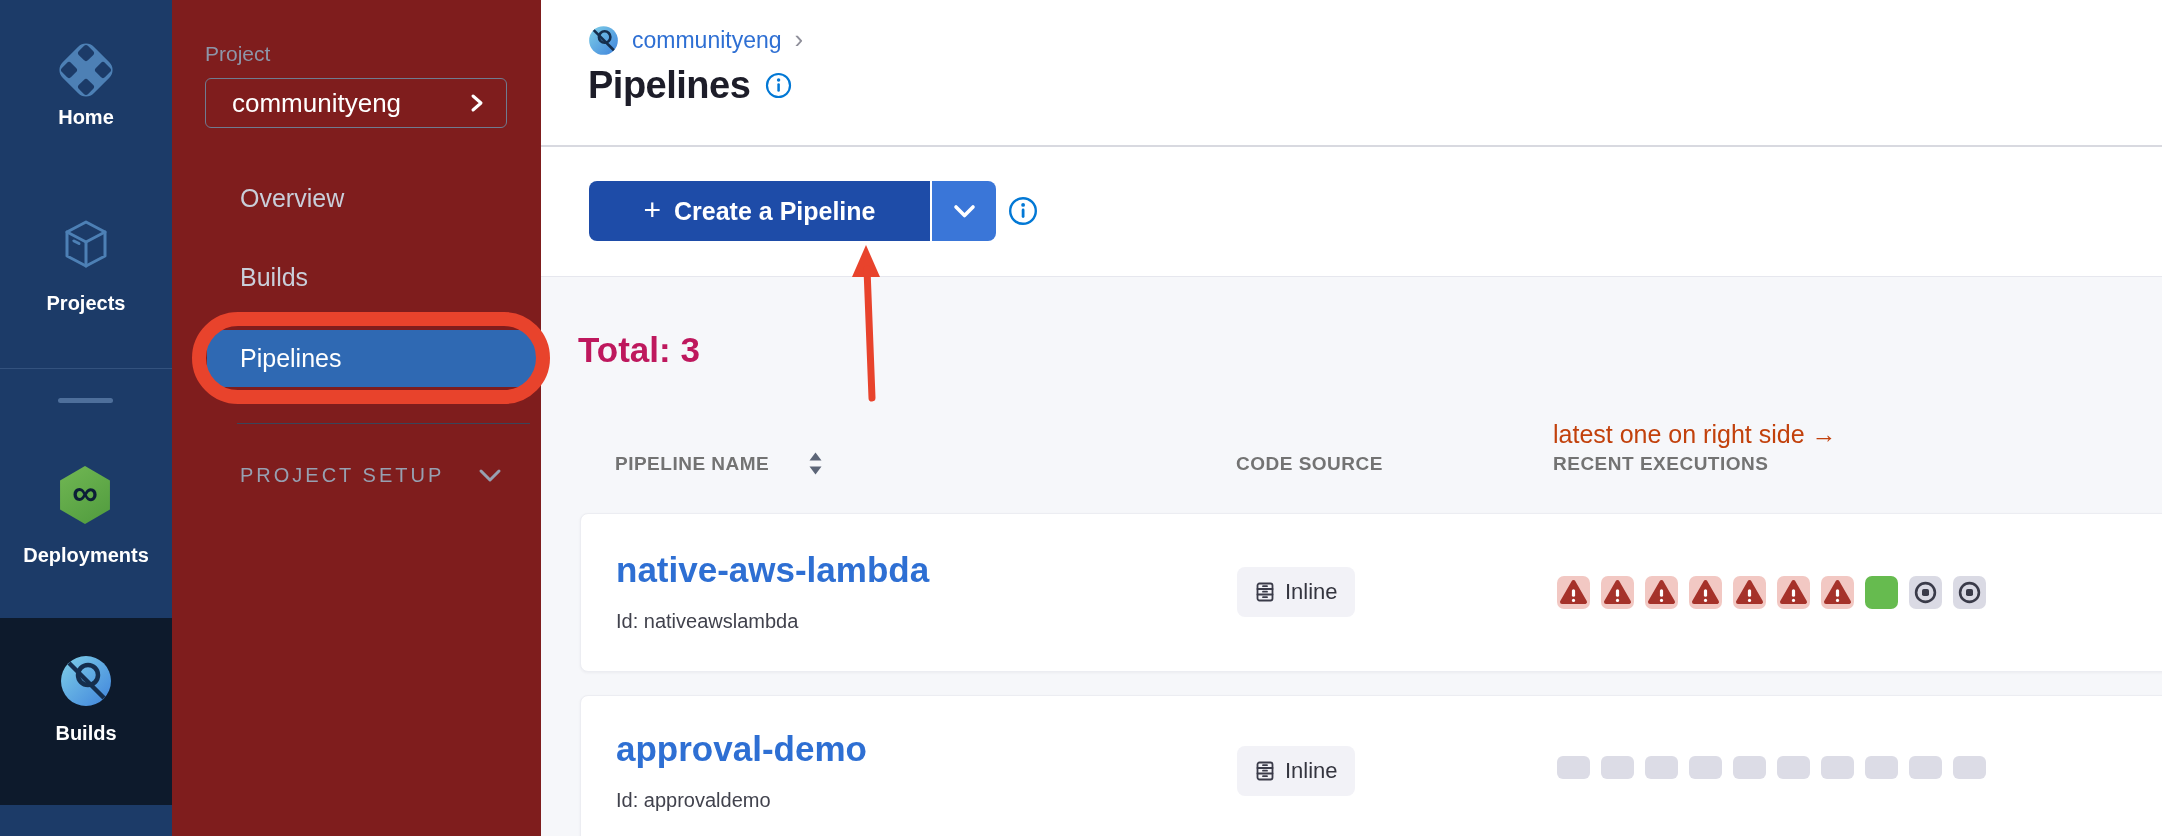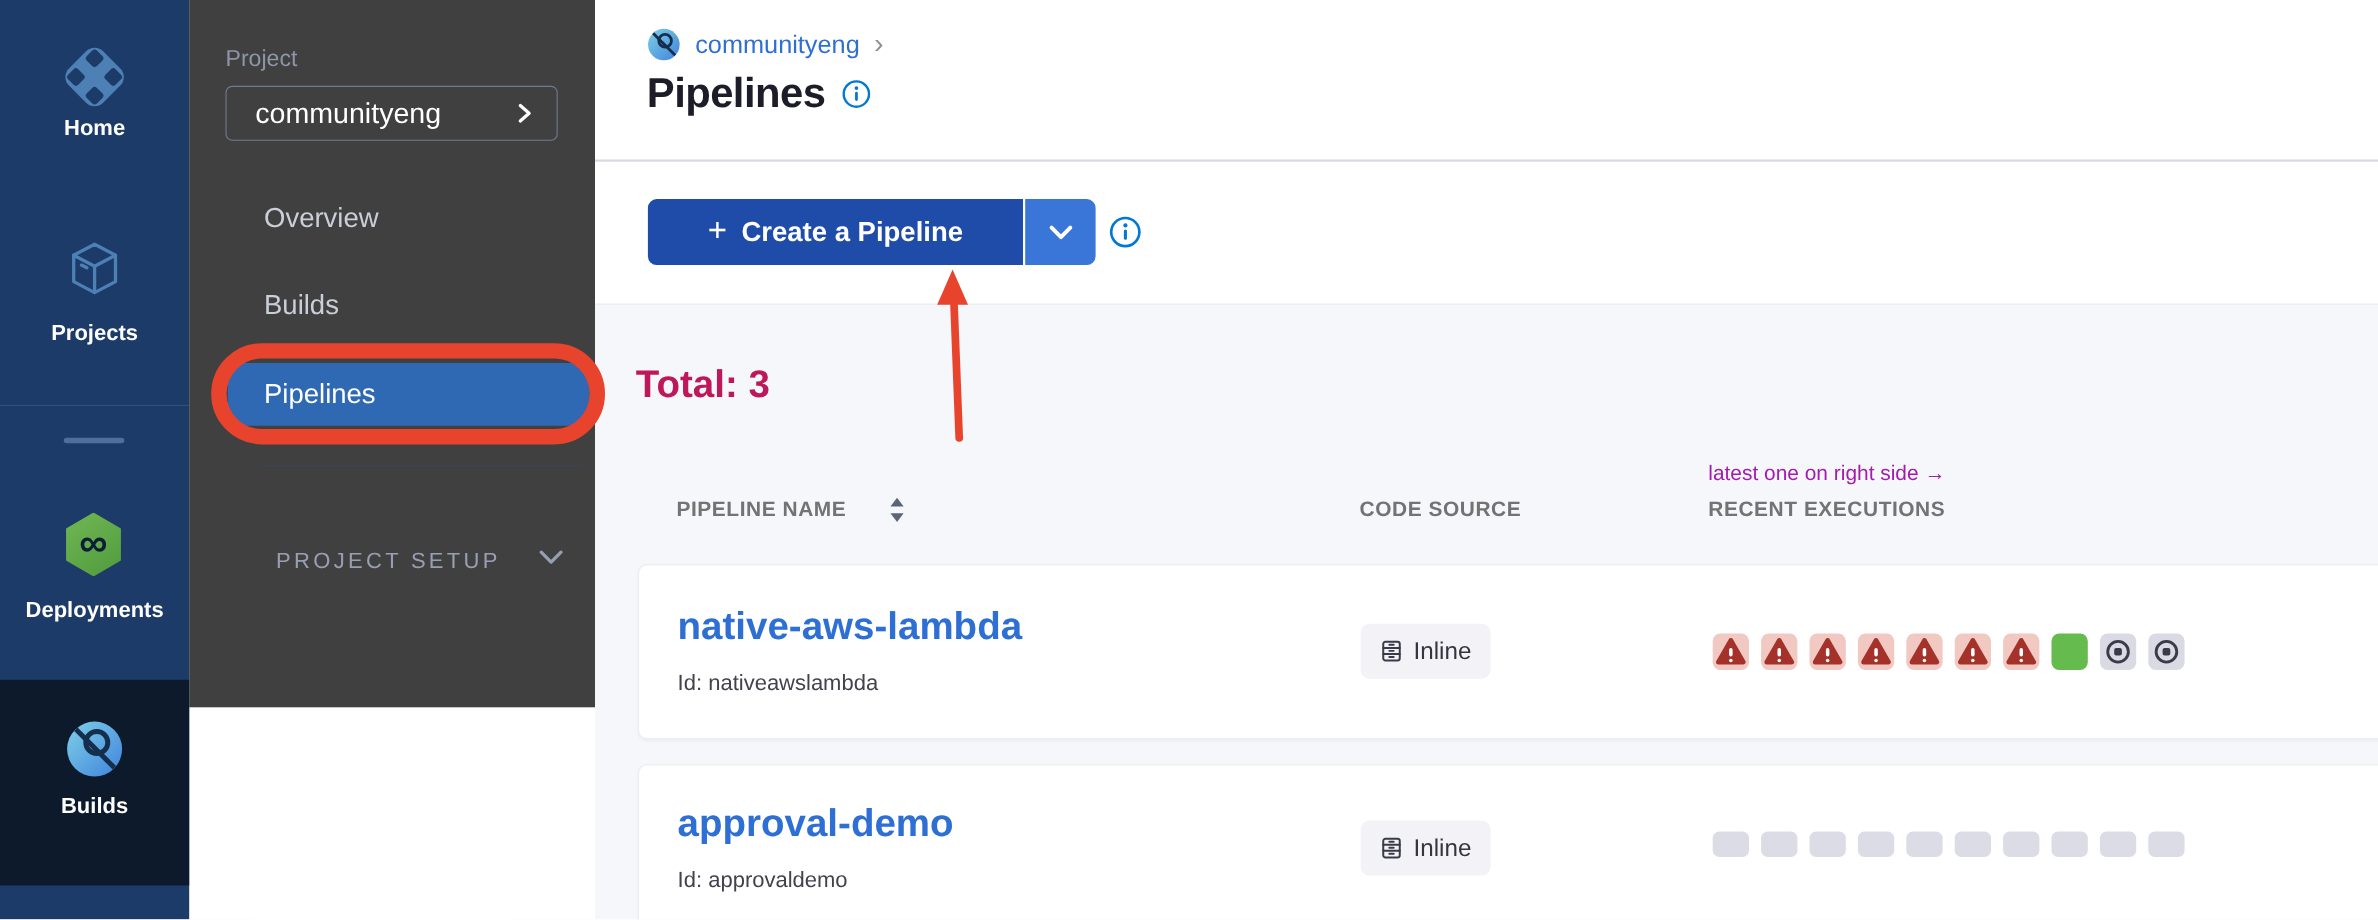--- a/index.html
+++ b/index.html
@@ -14,35 +14,35 @@
   .rail-icon { position:absolute; }
   .rail-divider { position:absolute; top:368px; left:0; width:172px; height:1px; background:#33527e; }
   .rail-dash { position:absolute; top:398px; left:58px; width:55px; height:5px; border-radius:3px; background:#4e6f9b; }
   .rail-active-block { position:absolute; top:618px; left:0; width:172px; height:187px; background:#0d1a2c; }
   .hexagon { width:58px; height:58px; clip-path:polygon(50% 0,93% 25%,93% 75%,50% 100%,7% 75%,7% 25%);
              background:linear-gradient(145deg,#72b854 0%,#4f9a3d 100%);
              display:flex; align-items:center; justify-content:center; }
   .hexagon span { color:#0c1e37; font-size:36px; font-weight:bold; line-height:1; margin-top:-4px; }
 
   
-  .sidecol { position:absolute; left:172px; top:0; width:369px; height:643px; background:#404040; }
+  .sidecol { position:absolute; left:172px; top:0; width:369px; height:836px; background:#7f1d1d; }
   .proj-label { position:absolute; left:33px; top:42px; font-size:21px; color:#8d95a8; }
   .proj-select { position:absolute; left:33px; top:78px; width:302px; height:50px;
                  border:1px solid #6f7b90; border-radius:6px; display:flex; align-items:center;
                  justify-content:space-between; padding:0 20px 0 26px; color:#fff; font-size:26px;
                  cursor:pointer; background:transparent; }
   .menu-item { position:absolute; left:68px; font-size:25px; color:#c9ced9; cursor:pointer; }
   .active-pill { position:absolute; left:35px; top:330px; width:329px; height:57px;
                  background:var(--active-blue,#2f69b3); border-radius:12px; color:#fff;
                  font-size:25px; line-height:57px; padding-left:33px; cursor:pointer; }
   .red-ring { position:absolute; left:20px; top:312px; width:358px; height:92px;
               border:14px solid var(--red,#e8432c); border-radius:46px; pointer-events:none; z-index:5; }
   .menu-divider { position:absolute; left:65px; top:423px; width:293px; height:1px; background:#39455a; }
-  .setup-row { position:absolute; left:79px; top:464px; width:262px; display:flex;
-               align-items:flex-start; justify-content:space-between; cursor:pointer;margin-top:35px; }
+  .setup-row { position:absolute; left:68px; top:464px; width:262px; display:flex;
+               align-items:center; justify-content:space-between; cursor:pointer; }
   .setup-row span { font-size:20px; letter-spacing:3px; color:#97a0b1; }
 
   
   .main { position:absolute; left:541px; top:0; width:1621px; height:836px; background:#f6f7fa; }
   .hdr { position:absolute; top:0; left:0; width:100%; height:277px; background:#fff;
          border-bottom:1px solid #e6e7ee; }
   .hdr-divider { position:absolute; top:145px; left:0; width:100%; height:2px; background:#d8d9e0; }
   .breadcrumb { position:absolute; left:47px; top:25px; display:flex; align-items:center; gap:13px; }
   .crumb-link { font-size:23px; color:var(--link,#2e6fd3); cursor:pointer; }
   .crumb-sep { font-size:26px; color:#8f8f9a; line-height:1; margin-top:-4px; }
@@ -57,21 +57,21 @@
   .btn-sep { width:2px; background:rgba(255,255,255,.65); }
   .btn-caret { width:64px; background:#3a76d8; border-radius:0 8px 8px 0; display:flex;
                align-items:center; justify-content:center; cursor:pointer; border:none; }
   .info-btn { position:absolute; cursor:pointer; line-height:0; }
   .repo-select { position:absolute; left:529px; top:181px; width:318px; height:60px;
                  background:#f2f2f7; border:1px solid #d9d9e3; border-radius:8px; display:flex;
                  align-items:center; justify-content:space-between; padding:0 23px 0 27px;
                  font-size:23px; color:#8f8f9a; cursor:pointer; }
 
   .total { position:absolute; left:37px; top:330px; font-size:35px; font-weight:bold; color:#be185d; }
-  .exec-hint { position:absolute; left:1012px; top:420px; font-size:19px; color:#a21caf; }
+  .exec-hint { position:absolute; left:1012px; top:420px; font-size:25px; color:#c2410c; }
   .col-head { position:absolute; top:453px; font-size:19px; font-weight:bold; color:#737373;
               letter-spacing:0.5px; }
   .sort-btn { position:absolute; left:266px; top:450px; cursor:pointer; line-height:0; }
 
   .card { position:absolute; left:39px; width:1600px; background:#fff; border:1px solid #ecedf2;
           border-radius:8px; box-shadow:0 1px 3px rgba(40,41,61,.05); cursor:pointer; }
   .card.row1 { top:513px; height:159px; }
   .card.row2 { top:695px; height:160px; }
   .p-name { position:absolute; left:35px; font-size:35px; font-weight:bold; color:var(--link,#2e6fd3); cursor:pointer; }
   .p-id   { position:absolute; left:35px; font-size:20px; color:#41424d; }

